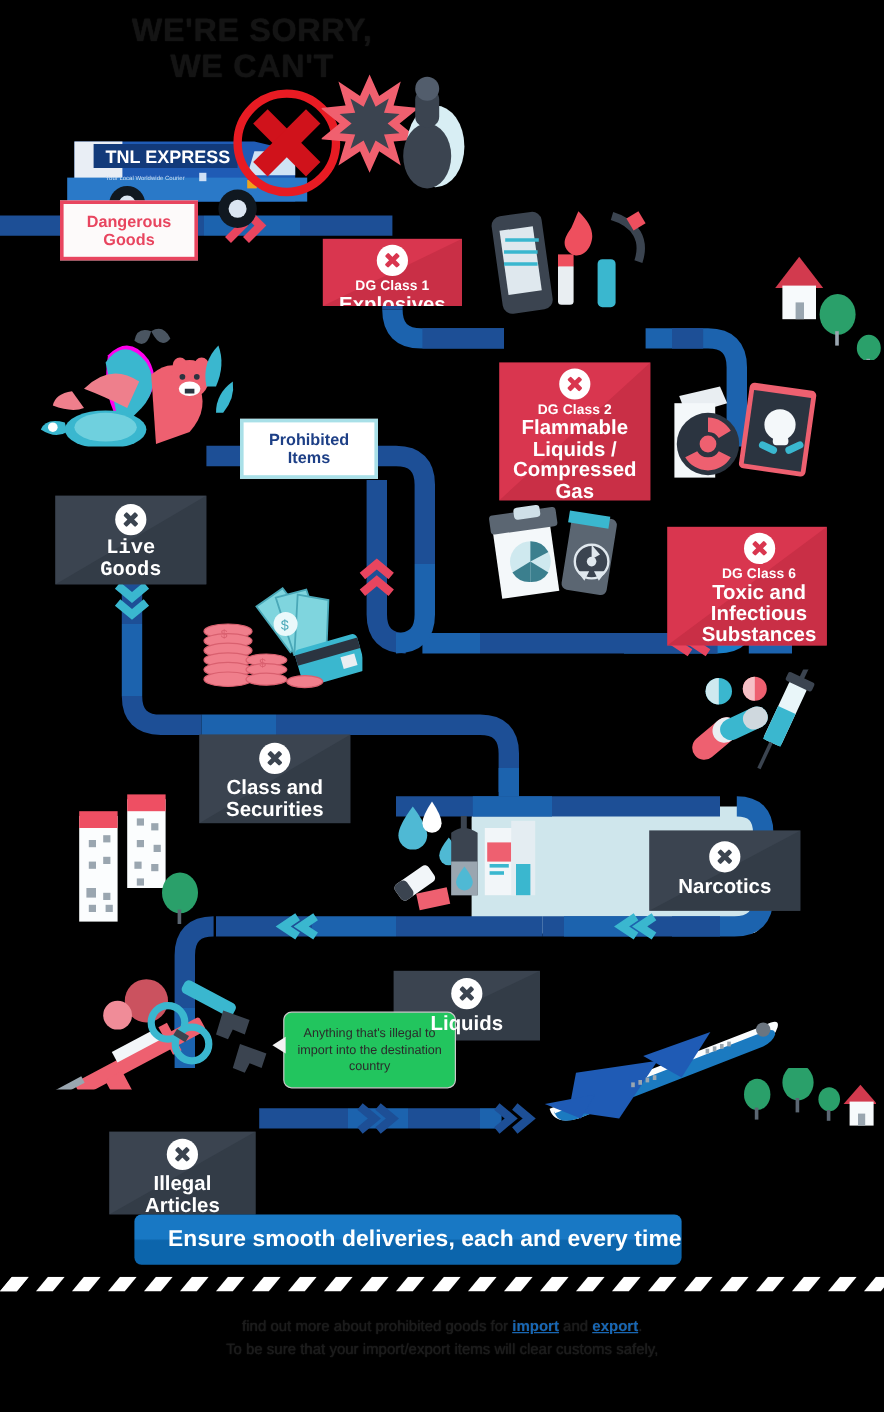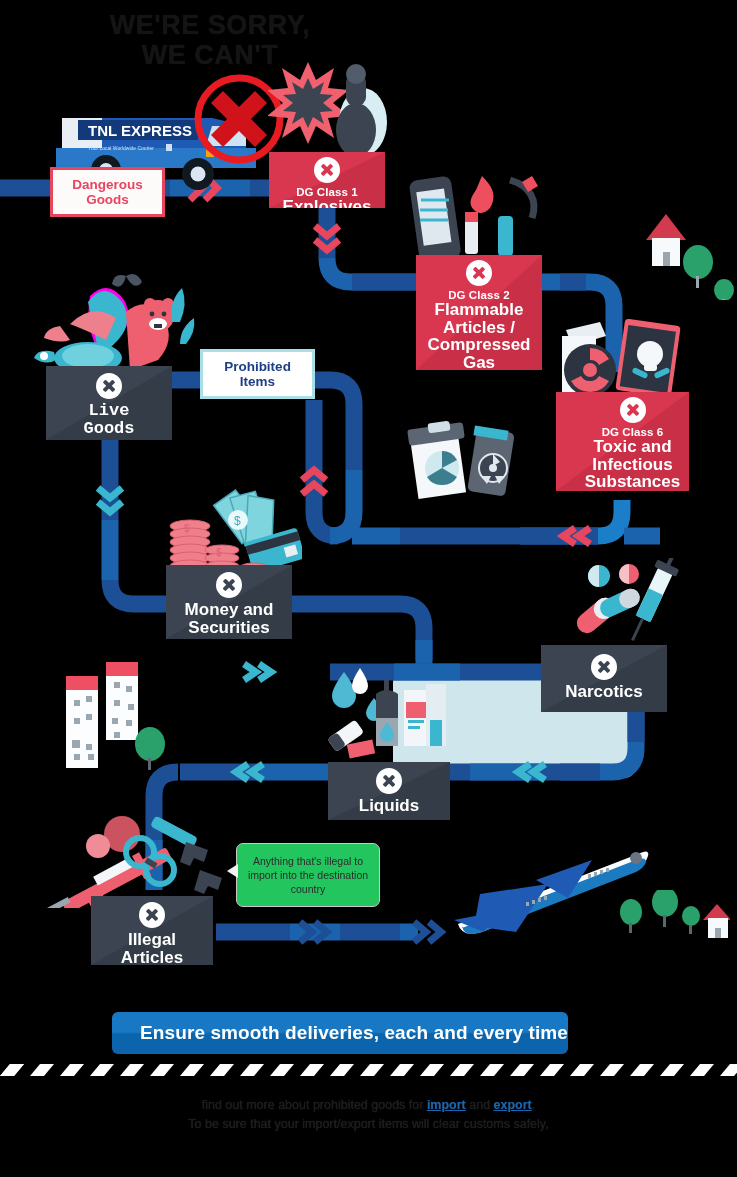--- a/index.html
+++ b/index.html
@@ -12,21 +12,21 @@
   #headline{left:0;top:10px;width:420px;text-align:center;color:#141414;
     font-size:27px;font-weight:bold;line-height:1.12;letter-spacing:.5px;
     text-shadow:0 0 1px #1a1a1a;}
 
   
   .chip{background:#fdfafa;border:3px solid #e8455f;text-align:center;
         color:#e8455f;font-weight:bold;line-height:1.12;}
   .chip.blue{border-color:#a9e0e8;color:#1d3f86;background:#ffffff;}
 
   
-  .card{position:absolute;text-align:center;color:#fff;overflow:hidden;}
+  .card{position:absolute;text-align:center;color:#fff;overflow:hidden;margin-top:47px;}
   .card .shade{position:absolute;inset:0;}
   .card .inner{position:relative;z-index:2;}
   .redcard{background:#d9364f;}
   .darkcard{background:#3b4450;}
   .card .sub{font-size:11.5px;font-weight:bold;letter-spacing:.1px;}
   .card .ttl{font-size:17px;font-weight:bold;line-height:1.04;}
   .xmark{width:26px;height:26px;border-radius:50%;background:#fff;
          display:block;margin:0 auto 3px;position:relative;}
   .xmark:before,.xmark:after{content:"";position:absolute;left:50%;top:50%;
      width:14px;height:4.2px;background:#d9364f;border-radius:1px;}
@@ -251,21 +251,21 @@
   </svg>
 
   <div class="card redcard" style="left:416px;top:255px;width:126px;height:115px;">
     <svg class="shade" viewBox="0 0 126 115" preserveAspectRatio="none">
         <path d="M126 0 L126 115 L0 115 Z" fill="#c92f46"></path>
       </svg>
     <div class="inner" style="padding-top:5px;">
       <span class="xmark"></span>
       <div class="sub">DG Class 2</div>
       <div class="ttl">Flammable</div>
-      <div class="ttl">Articles /</div>
+      <div class="ttl">Liquids /</div>
       <div class="ttl">Compressed</div>
       <div class="ttl">Gas</div>
     </div>
   </div>
 
   <svg class="abs" style="left:548px;top:318px" width="140" height="82" viewBox="0 0 140 82">
     <path d="M18 12 l34 -8 l6 14 l-34 10z" fill="#e9eef2"></path>
     <rect x="14" y="18" width="34" height="62" fill="#f4f8fa"></rect>
     <circle cx="42" cy="52" r="26" fill="#2b3440"></circle>
     <g fill="#ee6070">
@@ -383,21 +383,21 @@
     <text x="18" y="44" font-size="10" fill="#d9606f" font-family="Liberation Sans, sans-serif">$</text>
     <text x="50" y="68" font-size="10" fill="#d9606f" font-family="Liberation Sans, sans-serif">$</text>
   </svg>
 
   <div class="card darkcard" style="left:166px;top:565px;width:126px;height:74px;">
     <svg class="shade" viewBox="0 0 126 74" preserveAspectRatio="none">
         <path d="M126 0 L126 74 L0 74 Z" fill="#333c47"></path>
       </svg>
     <div class="inner" style="padding-top:7px;">
       <span class="xmark"></span>
-      <div class="ttl">Money and</div>
+      <div class="ttl">Class and</div>
       <div class="ttl">Securities</div>
     </div>
   </div>
 
   <svg class="abs" style="left:545px;top:558px" width="140" height="100" viewBox="0 0 140 100">
     <g transform="rotate(-40 48 60)">
       <rect x="30" y="50" width="44" height="20" rx="10" fill="#ee6070"></rect>
       <rect x="52" y="50" width="22" height="20" rx="10" fill="#e9eef2"></rect>
     </g>
     <g transform="rotate(-25 70 46)">

